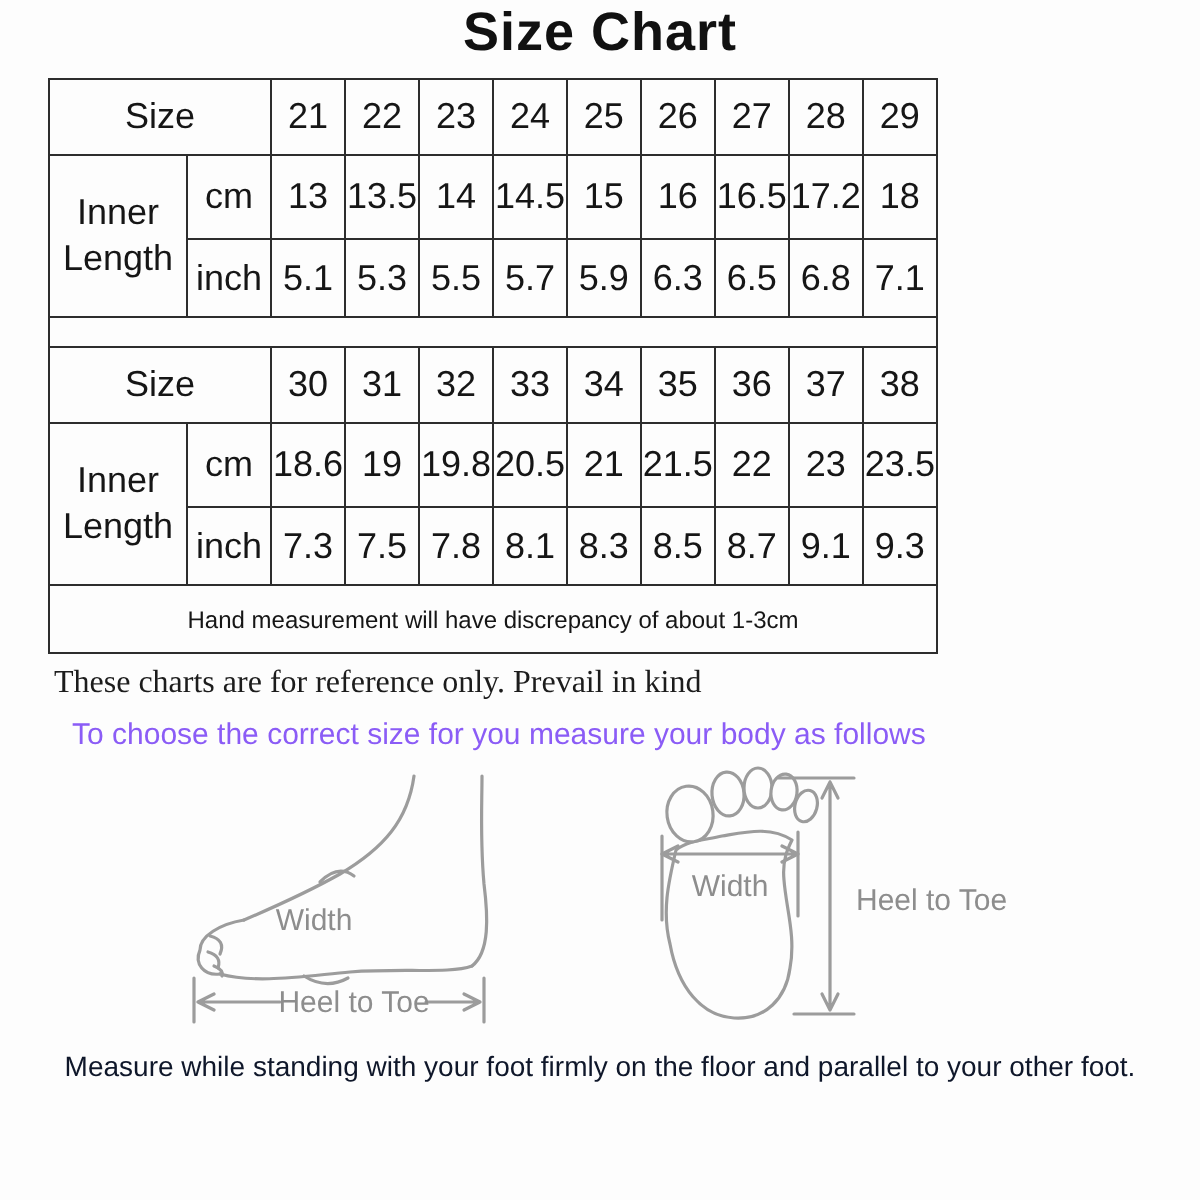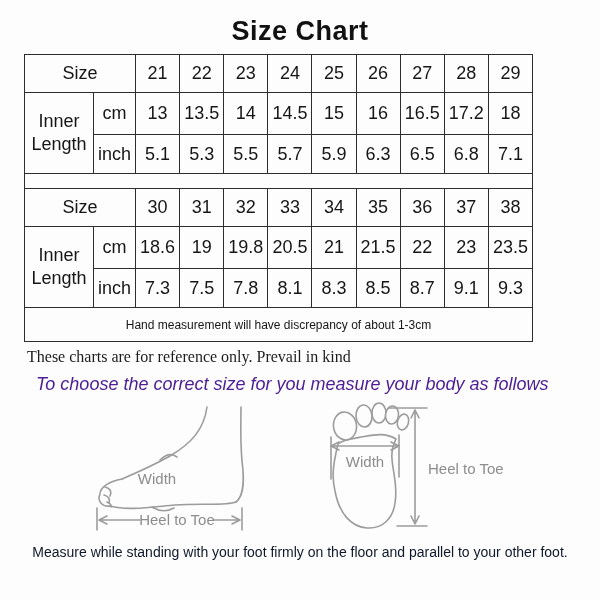--- a/index.html
+++ b/index.html
@@ -12,28 +12,28 @@
     color: #1a1a1a;
     overflow: hidden;
   }
   .page { position: relative; width: 600px; height: 600px; }
 
   .title {
     text-align: center;
     font-size: 27px;
     font-weight: bold;
     color: #111;
-    padding-top: 16px;
+    padding-top: 1px;
     letter-spacing: 0.5px;
   }
 
   table.size-table {
     border-collapse: collapse;
     table-layout: fixed;
-    width: 509px;
+    width: 445px;
     margin: 7px 0 0 24px;
   }
   table.size-table td {
     border: 1px solid #2d2d2d;
     text-align: center;
     vertical-align: middle;
     font-size: 18px;
     padding: 0;
     color: #161616;
     overflow: hidden;
@@ -54,23 +54,22 @@
     color: #1c1c1c;
     font-family: Liberation Serif, serif;
   }
   .htm-heading {
     margin: 13px 0 0 36px;
     font-size: 15px;
     color: #5a5a5a;
   }
   .htm-sub {
     margin: 8px 0 0 36px;
-    font-size: 18px;
-    color: #4c1d95;
-    font-style: italic;
+    font-size: 15px;
+    color: #8b5cf6;
   }
 
   .diagram-area {
     position: relative;
     width: 600px;
     height: 138px;
     margin-top: 4px;
   }
   .diagram-area svg { position: absolute; overflow: visible; }
   #side-foot-svg { left: 90px; top: 4px; }

